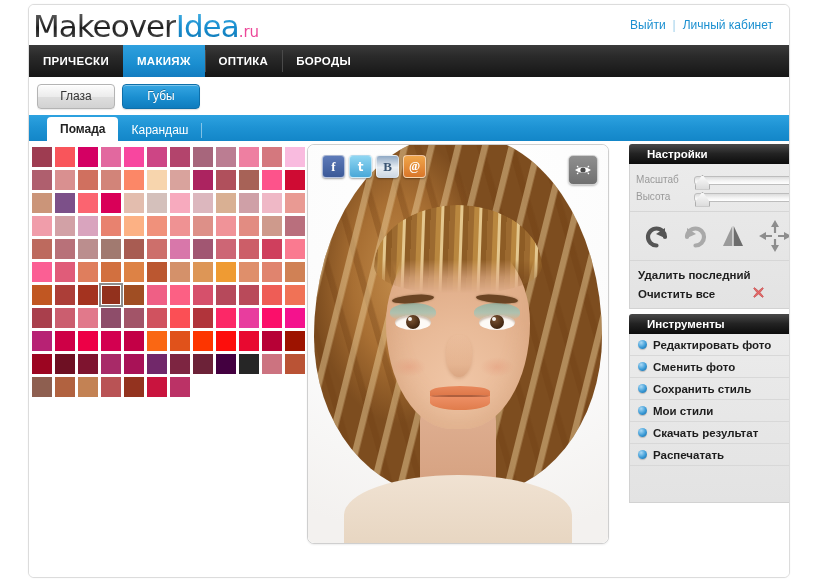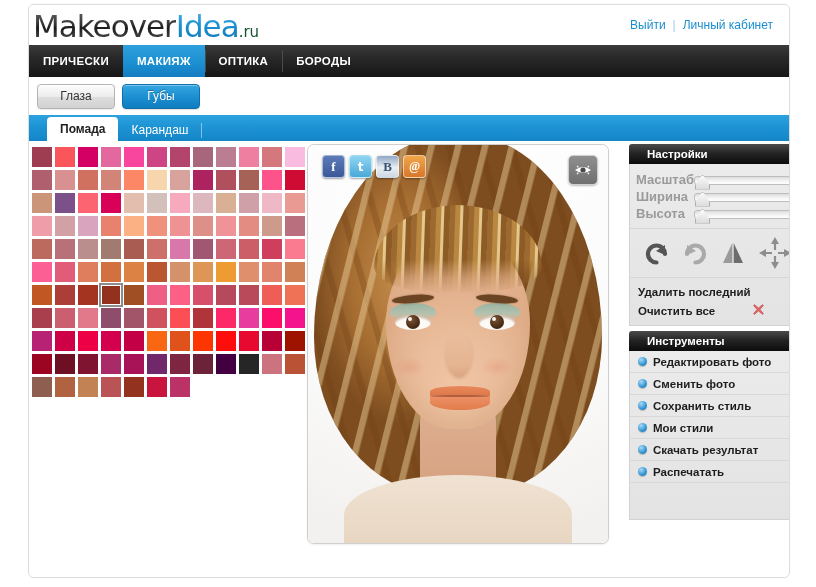--- a/index.html
+++ b/index.html
@@ -25,21 +25,21 @@
     font-weight:400;white-space:nowrap;
   }
   .logo .mk{
     background:linear-gradient(180deg,#6d6d6d 0%,#343434 45%,#1b1b1b 55%,#5a5a5a 100%);
     -webkit-background-clip:text;background-clip:text;color:transparent;
   }
   .logo .idea{
     background:linear-gradient(180deg,#4fb8e8 0%,#1a8fd0 50%,#0d76b4 100%);
     -webkit-background-clip:text;background-clip:text;color:transparent;
   }
-  .logo .ru{font-size:15px;color:#14532d;letter-spacing:0;}
+  .logo .ru{font-size:15px;color:#ec4899;letter-spacing:0;}
   .hdr-links{
     position:absolute;right:16px;top:13px;font-size:12px;color:#1a8fd0;white-space:nowrap;margin-left:46px;
   }
   .hdr-links a{color:#1a8fd0;text-decoration:none;cursor:pointer;}
   .hdr-links .sep{color:#9fd0ea;margin:0 7px;}
 
   
   .mainnav{
     position:relative;height:32px;
     background:linear-gradient(180deg,#3b3b3b 0%,#2a2a2a 35%,#161616 100%);
@@ -241,21 +241,21 @@
     font-size:11.5px;font-weight:bold;color:#fff;
     background:linear-gradient(180deg,#4a4a4a 0%,#232323 48%,#0c0c0c 100%);
     border-radius:3px 3px 0 0;
   }
   .pnl-body{
     background:linear-gradient(180deg,#ebebeb 0%,#e3e3e3 100%);
     border-left:1px solid #d2d2d2;border-right:1px solid #d2d2d2;border-bottom:1px solid #d2d2d2;
   }
   .sliders{padding:7px 8px 6px 6px;border-bottom:1px solid #d6d6d6;}
   .srow{display:flex;align-items:center;height:17px;}
-  .slabel{width:58px;font-size:13px;color:#9a9a9a;font-weight:bold;}
+  .slabel{width:58px;font-size:10px;color:#9a9a9a;font-weight:normal;}
   .srow.on .slabel{color:#1d1d1d;}
   .strack{
     position:relative;flex:1;height:7px;margin-top:1px;
     background:linear-gradient(180deg,#dcdcdc 0%,#f4f4f4 55%,#ffffff 100%);
     border:1px solid #bdbdbd;border-radius:3px;
   }
   .sknob{
     position:absolute;top:-2px;width:13px;height:13px;cursor:pointer;
     background:linear-gradient(180deg,#fafafa 0%,#dcdcdc 100%);
     border:1px solid #aeaeae;
@@ -497,26 +497,20 @@
       <div class="pnl-body">
 
         <div class="sliders">
           <div class="srow">
             <div class="slabel">Масштаб</div>
             <div class="strack">
                 <div class="sknob" style="left:0px"></div>
               </div>
           </div>
           <div class="srow">
-            <div class="slabel">Ширина</div>
-            <div class="strack">
-                <div class="sknob" style="left:0px"></div>
-              </div>
-          </div>
-          <div class="srow">
             <div class="slabel">Высота</div>
             <div class="strack">
                 <div class="sknob" style="left:0px"></div>
               </div>
           </div>
         </div>
 
         <div class="transforms">
           <div class="tfx">
             <svg width="26" height="24" viewBox="0 0 26 24">

